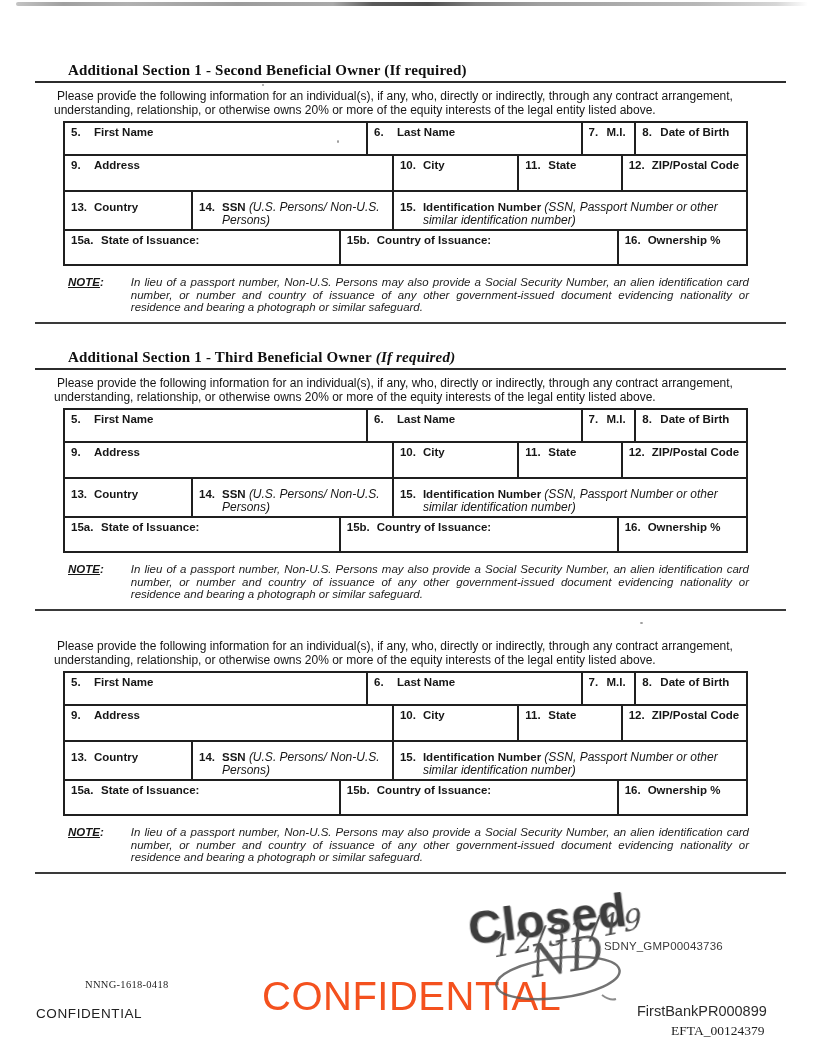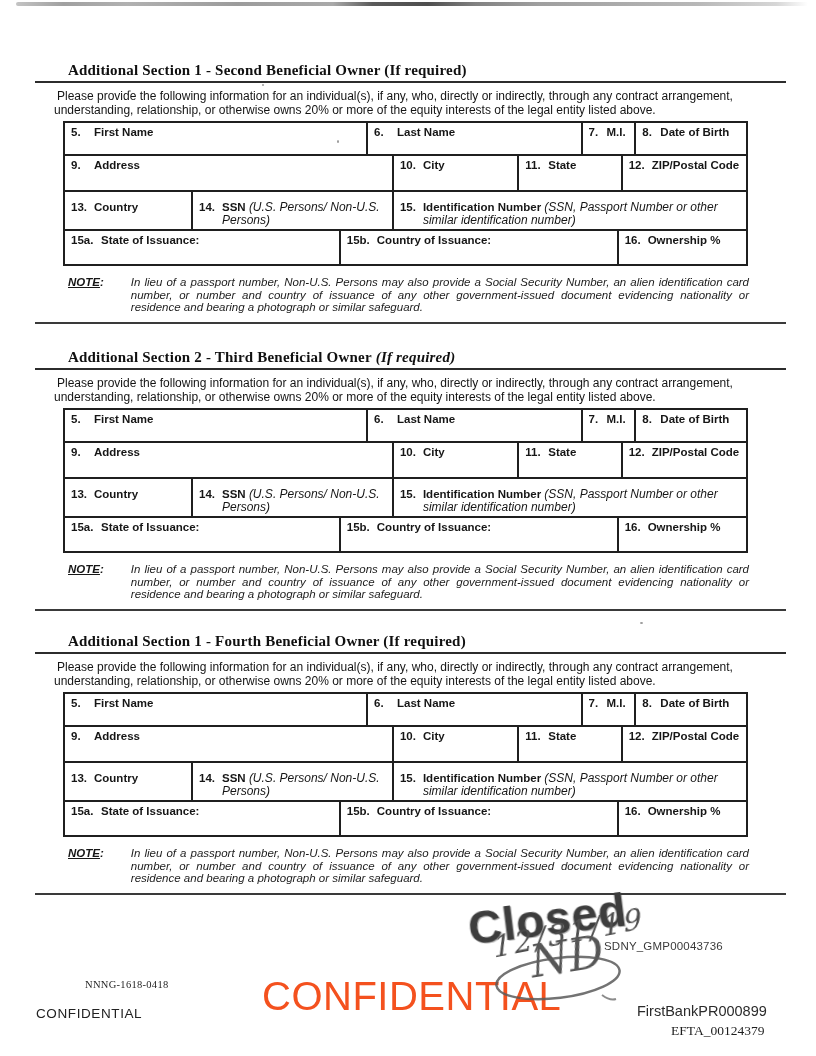--- a/index.html
+++ b/index.html
@@ -144,21 +144,21 @@
       </div>
     </div>
     <div class="note">
       <span class="note-label"><u>NOTE</u><span>:</span></span>
       <span class="note-text">In lieu of a passport number, Non-U.S. Persons may also provide a Social Security Number, an alien identification card number, or number and country of issuance of any other government-issued document evidencing nationality or residence and bearing a photograph or similar safeguard.</span>
     </div>
     <div class="end-rule"></div>
   </div>
 
   <div class="section" style="top:349px;">
-    <div class="sec-title"><span>Additional Section 2 - Third Beneficial Owner</span><span class="suffix-italic"> (If required)</span></div>
+    <div class="sec-title"><span>Additional Section 1 - Third Beneficial Owner</span><span class="suffix-italic"> (If required)</span></div>
     <div class="intro">
       <div class="l1">Please provide the following information for an individual(s), if any, who, directly or indirectly, through any contract  arrangement,</div>
       <div>understanding, relationship, or otherwise owns 20% or more of the equity interests of the legal entity listed above.</div>
     </div>
     <div class="btable">
       <div class="trow r1">
         <div class="cell" style="width:44.5%">
             <span class="num">5.</span>
             <span class="cbody">First Name</span>
           </div>
@@ -223,21 +223,20 @@
       </div>
     </div>
     <div class="note">
       <span class="note-label"><u>NOTE</u><span>:</span></span>
       <span class="note-text">In lieu of a passport number, Non-U.S. Persons may also provide a Social Security Number, an alien identification card number, or number and country of issuance of any other government-issued document evidencing nationality or residence and bearing a photograph or similar safeguard.</span>
     </div>
     <div class="end-rule"></div>
   </div>
 
   <div class="section" style="top:633px;">
-    <div class="sec-title"><span>Additional Section 1 - Fourth Beneficial Owner</span><span> (If required)</span></div>
     <div class="intro">
       <div class="l1">Please provide the following information for an individual(s), if any, who, directly or indirectly, through any contract  arrangement,</div>
       <div>understanding, relationship, or otherwise owns 20% or more of the equity interests of the legal entity listed above.</div>
     </div>
     <div class="btable">
       <div class="trow r1">
         <div class="cell" style="width:44.5%">
             <span class="num">5.</span>
             <span class="cbody">First Name</span>
           </div>

